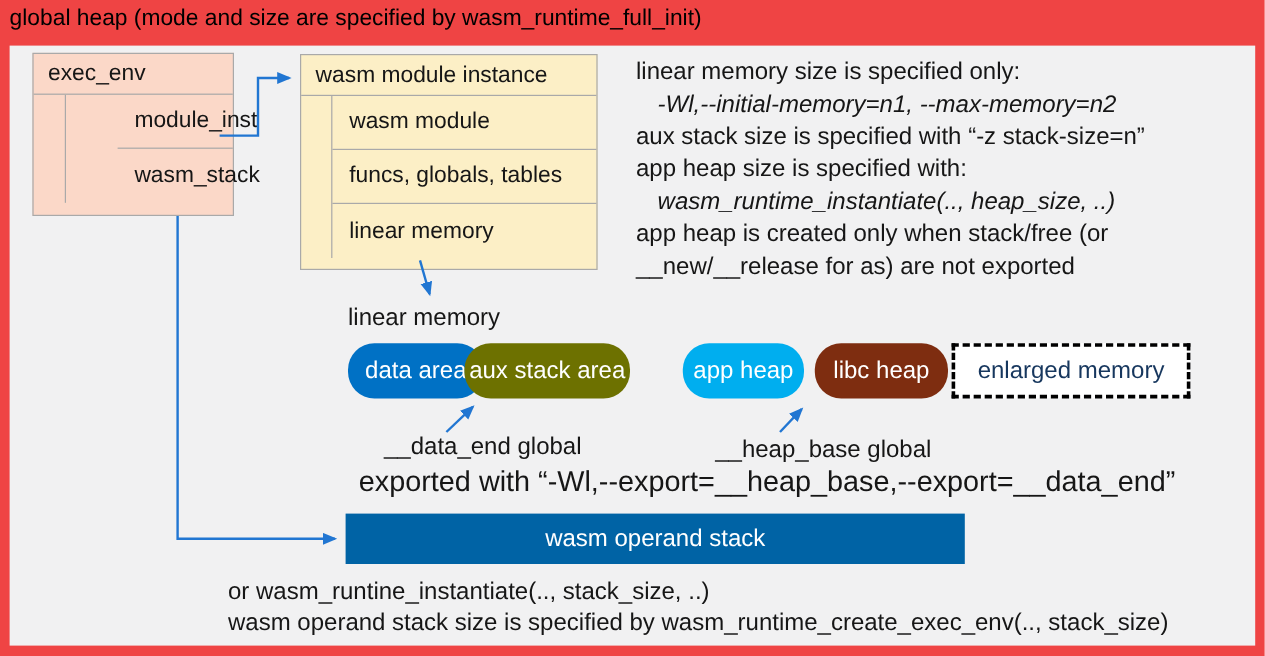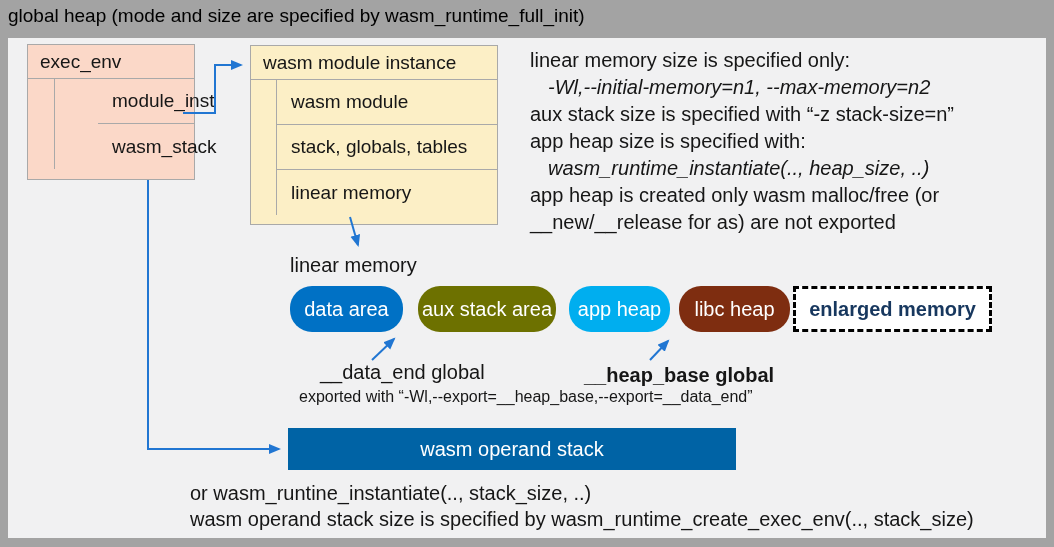--- a/index.html
+++ b/index.html
@@ -1,19 +1,19 @@
 <!DOCTYPE html>
 <html><head>
 <meta charset="utf-8">
 <style>
   html,body{margin:0;padding:0;background:#fff;}
   #stage{
     position:relative;width:1054px;height:547px;overflow:hidden;
     font-family:"Liberation Sans","DejaVu Sans",sans-serif;color:#161616;
-    background:#a3a3a3;
+    background:#ef4444;
   }
   .abs{position:absolute;}
   #title{left:8px;top:5px;font-size:19px;color:#000;}
   #panel{left:8px;top:38px;width:1038px;height:500px;background:#F1F1F2;}
 
   
   .struct{border:1px solid #A9A9A9;box-sizing:border-box;font-size:19px;}
   .struct .hdr{height:34px;display:flex;align-items:center;padding-left:12px;
     border-bottom:1px solid #A9A9A9;box-sizing:border-box;}
   .struct .inner{border-left:1px solid #A9A9A9;box-sizing:border-box;}
@@ -27,32 +27,32 @@
 
   
   #notes{left:530px;top:47px;width:512px;font-size:20px;line-height:27px;}
   #notes .indent{padding-left:18px;font-style:italic;}
 
   
   #lm-label{left:290px;top:254px;font-size:20px;}
   .seg{top:286px;height:46px;display:flex;align-items:center;justify-content:center;
     color:#fff;font-size:20px;box-sizing:border-box;white-space:nowrap;border-radius:22px;}
   #seg-data{left:290px;width:113px;}
-  #seg-aux{left:418px;width:138px;}
+  #seg-aux{left:387px;width:138px;}
   #seg-app{left:569px;width:101px;}
   #seg-libc{left:679px;width:111px;}
   #seg-enlarged{left:793px;top:286px;width:199px;height:46px;background:#fff;
     border:3px dashed #000;box-sizing:border-box;display:flex;align-items:center;
-    justify-content:center;font-size:20px;color:#17375E;font-weight:bold;}
+    justify-content:center;font-size:20px;color:#17375E;}
 
   #lbl-data-end{left:320px;top:361px;font-size:20px;}
-  #lbl-heap-base{left:584px;top:364px;font-size:20px;font-weight:bold;}
-  #lbl-exported{left:299px;top:388px;font-size:16px;}
+  #lbl-heap-base{left:596px;top:364px;font-size:20px;}
+  #lbl-exported{left:299px;top:388px;font-size:24px;}
 
-  #operand-bar{left:288px;top:428px;width:448px;height:42px;display:flex;
+  #operand-bar{left:288px;top:428px;width:516px;height:42px;display:flex;
     align-items:center;justify-content:center;color:#fff;font-size:20px;}
   #caption{left:190px;top:480px;width:860px;font-size:20px;line-height:26px;}
 
   #wires{left:0;top:0;width:1054px;height:547px;pointer-events:none;z-index:5;}
 </style>
 </head>
 <body>
 
 <div id="stage">
 
@@ -65,32 +65,32 @@
     <div class="inner">
       <div class="row">module_inst</div>
       <div class="row">wasm_stack</div>
     </div>
   </div>
 
   <div id="module-instance" class="abs struct">
     <div class="hdr">wasm module instance</div>
     <div class="inner">
       <div class="row">wasm module</div>
-      <div class="row">stack, globals, tables</div>
+      <div class="row">funcs, globals, tables</div>
       <div class="row">linear memory</div>
     </div>
   </div>
 
   <div id="notes" class="abs">
     <div>linear memory size is specified only:</div>
     <div class="indent">-Wl,--initial-memory=n1, --max-memory=n2</div>
     <div>aux stack size is specified with “-z stack-size=n”</div>
     <div>app heap size is specified with:</div>
     <div class="indent">wasm_runtime_instantiate(.., heap_size, ..)</div>
-    <div>app heap is created only wasm malloc/free (or</div>
+    <div>app heap is created only when stack/free (or</div>
     <div>__new/__release for as) are not exported</div>
   </div>
 
   <div id="lm-label" class="abs">linear memory</div>
 
   <div id="seg-data" class="abs seg" style="background: rgb(0, 113, 197);">data area</div>
   <div id="seg-aux" class="abs seg" style="background: rgb(109, 113, 0);">aux stack area</div>
   <div id="seg-app" class="abs seg" style="background: rgb(0, 174, 239);">app heap</div>
   <div id="seg-libc" class="abs seg" style="background: rgb(126, 45, 16);">libc heap</div>
   <div id="seg-enlarged" class="abs">enlarged memory</div>

